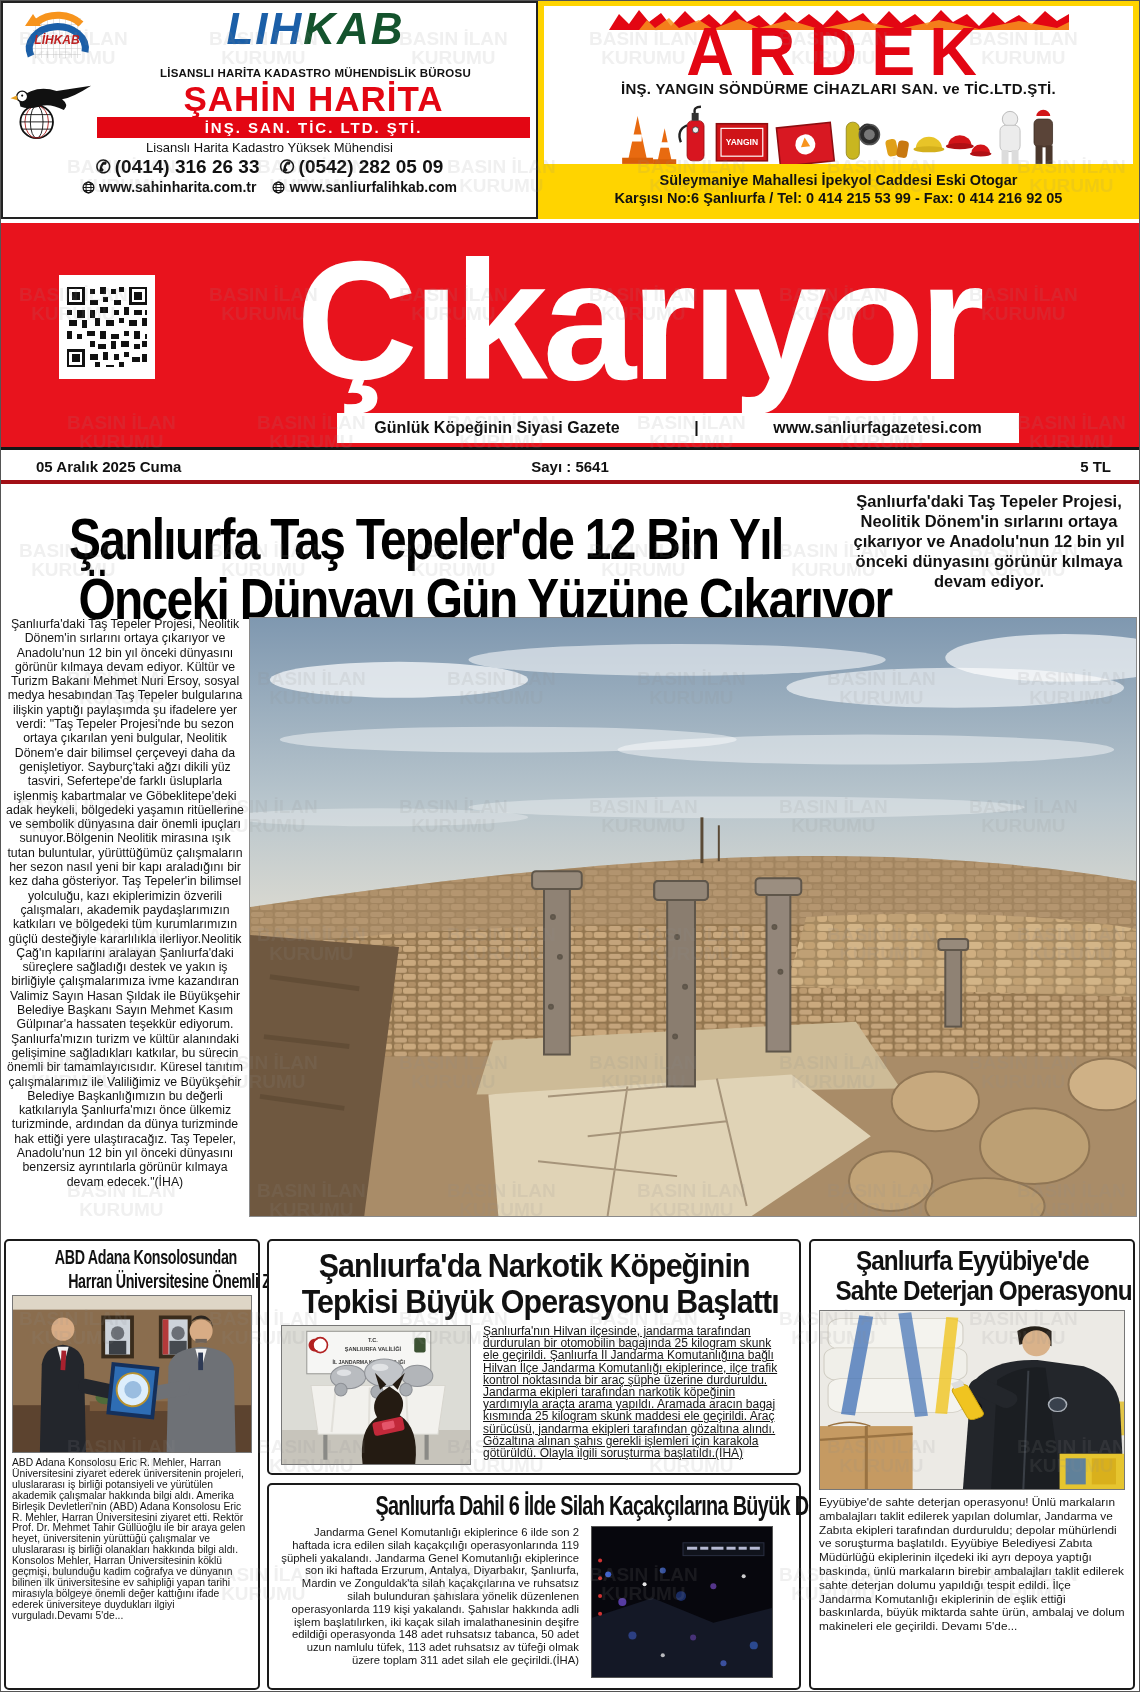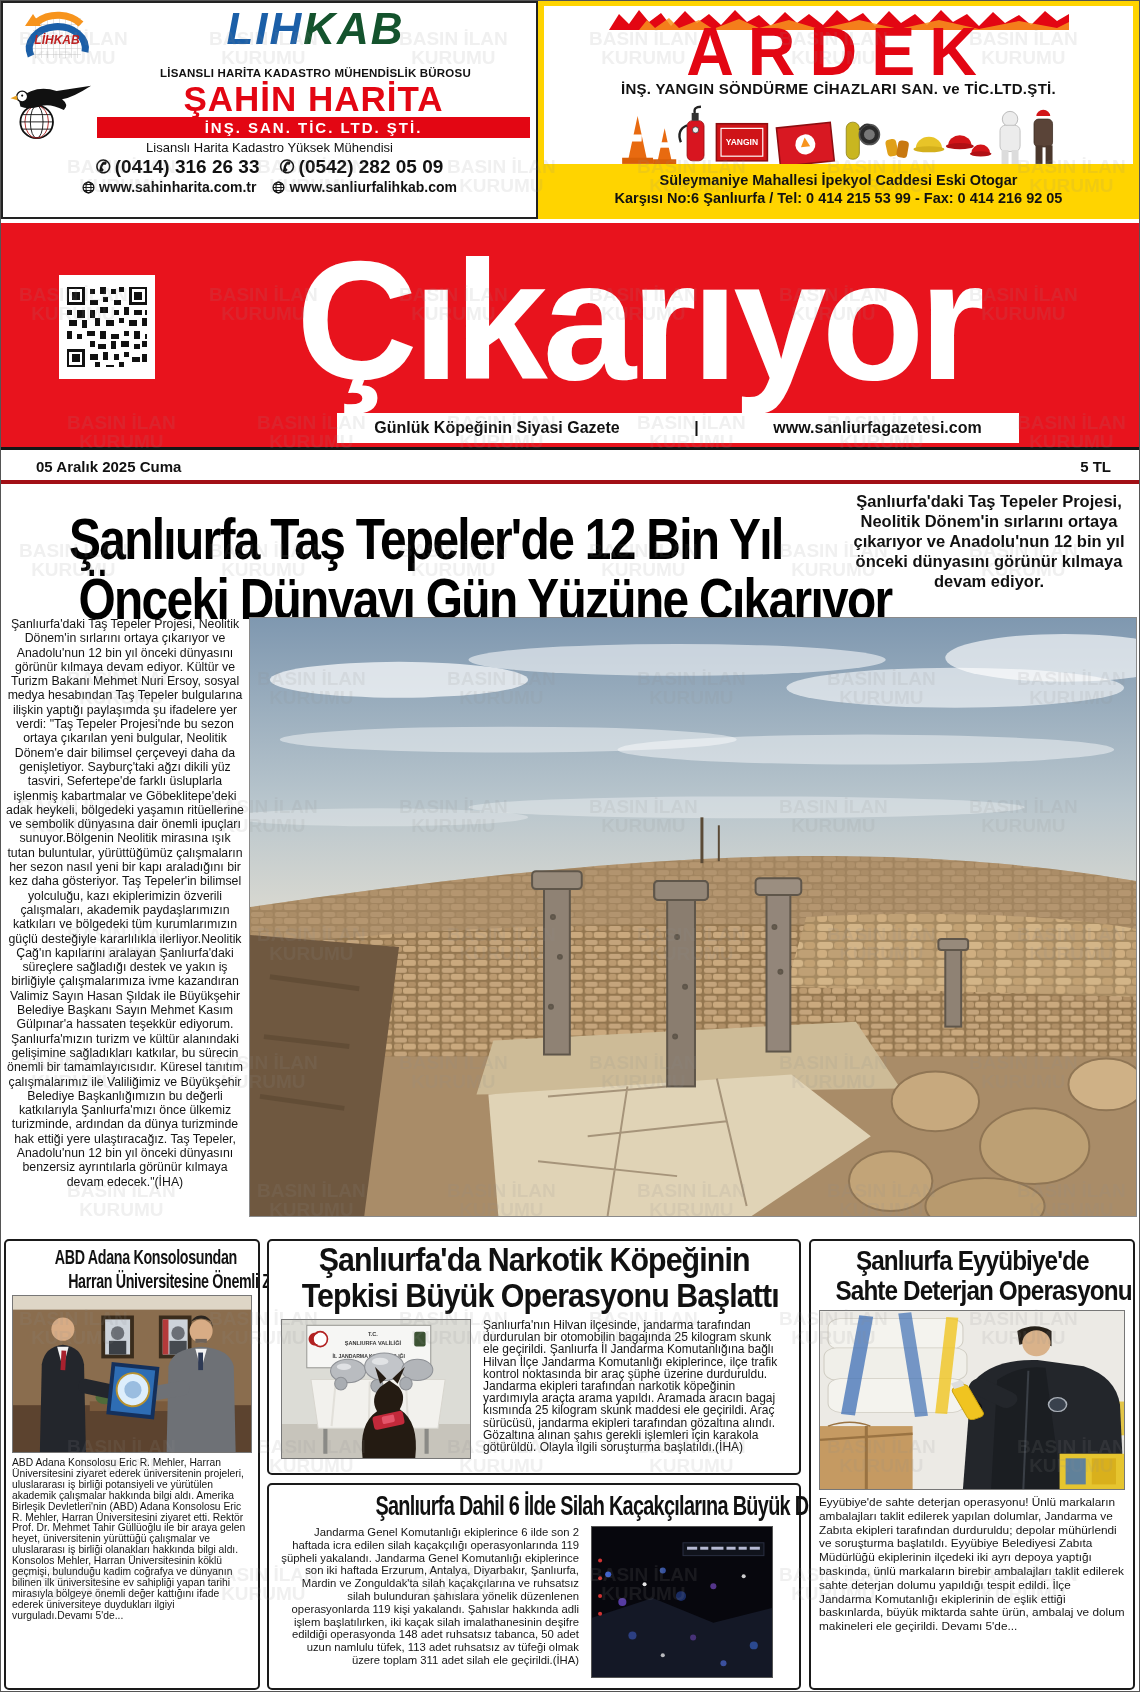--- a/index.html
+++ b/index.html
@@ -60,21 +60,21 @@
              font-size:12.3px;line-height:14.3px;text-align:center;color:#141414;z-index:2;}
   .main-photo{position:absolute;left:248px;top:616px;width:888px;height:600px;border:1px solid #8a8a8a;box-sizing:border-box;z-index:2;}
   .main-photo svg,.ph svg{width:100%;height:100%;display:block;}
   
   .box{position:absolute;border:2px solid #1a1a1a;border-radius:5px;background:#fff;box-sizing:border-box;z-index:2;}
   .consul{left:3px;top:1238px;width:256px;height:451px;padding:4px 6px;}
   .bh-sm{text-align:center;font-weight:bold;font-size:21px;line-height:24px;}
   .cond-sm{display:inline-block;white-space:nowrap;transform:scaleX(.68);letter-spacing:-.5px;}
   .consul-photo{width:100%;height:158px;border:1px solid #777;box-sizing:border-box;margin-top:2px;}
   .consul-body{font-size:10.3px;line-height:10.9px;height:228px;overflow:hidden;margin-top:5px;color:#161616;}
-  .narcotics{left:266px;top:1238px;width:534px;height:236px;padding:1px 12px;}
+  .narcotics{left:266px;top:1238px;width:534px;height:236px;padding:7px 12px;text-decoration:underline;}
   .bh-md{text-align:center;font-weight:bold;font-size:33px;line-height:36px;}
   .cond-md{display:inline-block;white-space:nowrap;transform:scaleX(.92);letter-spacing:-1px;}
   .narc-row{display:flex;gap:12px;margin-top:5px;}
   .narc-photo{width:190px;height:140px;border:1px solid #777;box-sizing:border-box;flex:none;}
   .narc-body{font-size:12px;line-height:12.2px;height:140px;overflow:hidden;color:#161616;}
   .weapons{left:266px;top:1482px;width:534px;height:207px;padding:5px 10px;}
   .bh-w{text-align:center;font-weight:bold;font-size:28px;line-height:32px;}
   .cond-w{display:inline-block;white-space:nowrap;transform:scaleX(.71);letter-spacing:-1px;}
   .weap-row{display:flex;gap:12px;margin-top:4px;}
   .weap-body{font-size:11.3px;line-height:12.8px;width:300px;height:152px;overflow:hidden;color:#161616;text-align:right;}
@@ -612,20 +612,21 @@
     <div class="mast-title">Çıkarıyor</div>
     <div class="mast-bar">
       <span>Günlük Köpeğinin Siyasi Gazete</span>
       <span>|</span>
       <span>www.sanliurfagazetesi.com</span>
     </div>
   </div>
 
   <div class="dateline">
     <span class="dl-date">05 Aralık 2025 Cuma</span>
+    <span class="dl-issue">Sayı : 5641</span>
     <span class="dl-price">5 TL</span>
   </div>
 
   <div class="lead-head">
     <div class="hl"><span class="cond">Şanlıurfa Taş Tepeler'de 12 Bin Yıl</span></div>
     <div class="hl"><span class="cond">Önceki Dünyayı Gün Yüzüne Çıkarıyor</span></div>
   </div>
   <div class="lead-summary">Şanlıurfa'daki Taş Tepeler Projesi, Neolitik Dönem'in sırlarını ortaya çıkarıyor ve Anadolu'nun 12 bin yıl önceki dünyasını görünür kılmaya devam ediyor.</div>
   <div class="lead-body">Şanlıurfa'daki Taş Tepeler Projesi, Neolitik Dönem'in sırlarını ortaya çıkarıyor ve Anadolu'nun 12 bin yıl önceki dünyasını görünür kılmaya devam ediyor. Kültür ve Turizm Bakanı Mehmet Nuri Ersoy, sosyal medya hesabından Taş Tepeler bulgularına ilişkin yaptığı paylaşımda şu ifadelere yer verdi: "Taş Tepeler Projesi'nde bu sezon ortaya çıkarılan yeni bulgular, Neolitik Dönem'e dair bilimsel çerçeveyi daha da genişletiyor. Sayburç'taki ağzı dikili yüz tasviri, Sefertepe'de farklı üsluplarla işlenmiş kabartmalar ve Göbeklitepe'deki adak heykeli, bölgedeki yaşamın ritüellerine ve sembolik dünyasına dair önemli ipuçları sunuyor.Bölgenin Neolitik mirasına ışık tutan buluntular, yürüttüğümüz çalışmaların her sezon nasıl yeni bir kapı araladığını bir kez daha gösteriyor. Taş Tepeler'in bilimsel yolculuğu, kazı ekiplerimizin özverili çalışmaları, akademik paydaşlarımızın katkıları ve bölgedeki tüm kurumlarımızın güçlü desteğiyle kararlılıkla ilerliyor.Neolitik Çağ'ın kapılarını aralayan Şanlıurfa'daki süreçlere sağladığı destek ve yakın iş birliğiyle çalışmalarımıza ivme kazandıran Valimiz Sayın Hasan Şıldak ile Büyükşehir Belediye Başkanı Sayın Mehmet Kasım Gülpınar'a hassaten teşekkür ediyorum. Şanlıurfa'mızın turizm ve kültür alanındaki gelişimine sağladıkları katkılar, bu sürecin önemli bir tamamlayıcısıdır. Küresel tanıtım çalışmalarımız ile Valiliğimiz ve Büyükşehir Belediye Başkanlığımızın bu değerli katkılarıyla Şanlıurfa'mızı önce ülkemiz turizminde, ardından da dünya turizminde hak ettiği yere ulaştıracağız. Taş Tepeler, Anadolu'nun 12 bin yıl önceki dünyasını benzersiz ayrıntılarla görünür kılmaya devam edecek."(İHA)</div>
 

